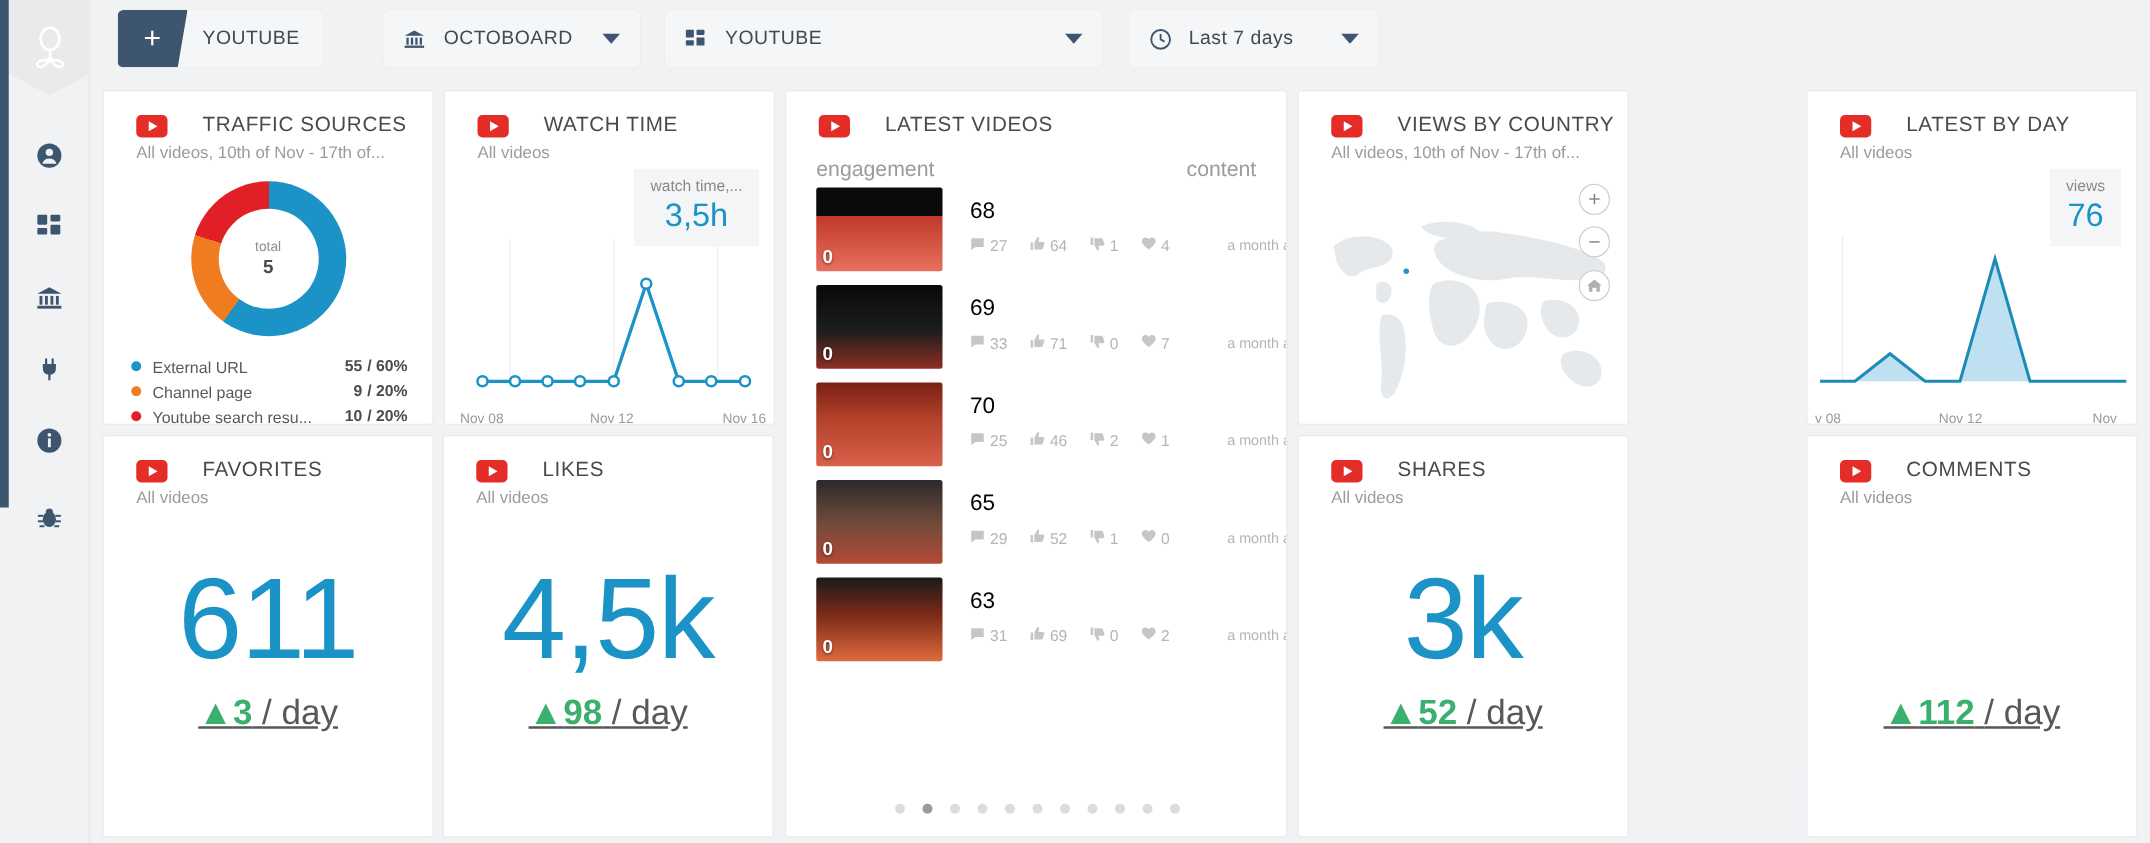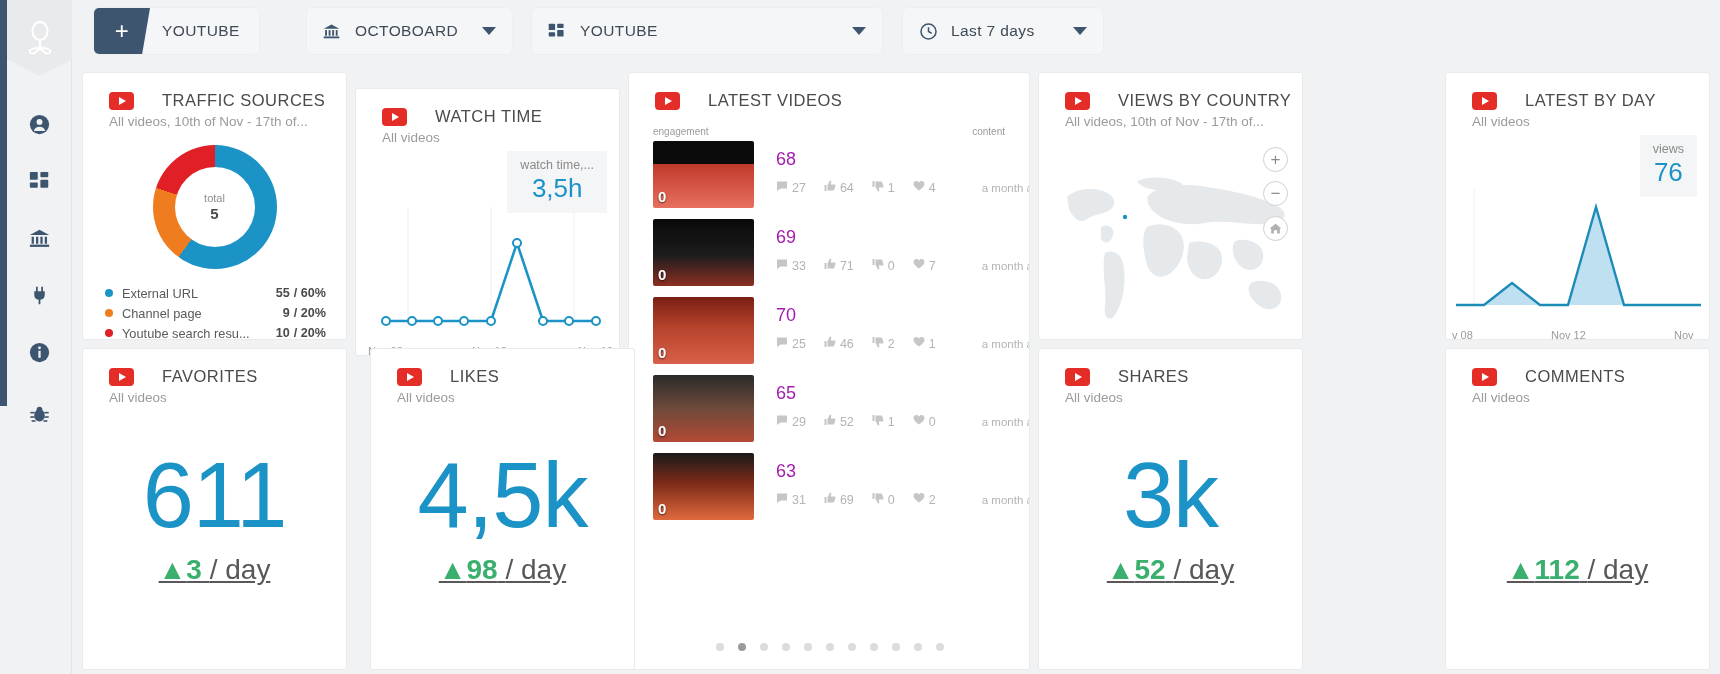--- a/index.html
+++ b/index.html
@@ -101,52 +101,52 @@
   .donut-center .lbl { font-size: 11px; color: #8e8e8e; }
   .donut-center .val { font-size: 15px; color: #4a4a4a; font-weight: bold; margin-top: 1px; }
   .legend { margin: 14px 20px 0 22px; }
   .lg-row { display: flex; align-items: center; font-size: 12.8px; color: #5a5a5a; height: 20px; }
   .lg-dot { width: 8px; height: 8px; border-radius: 50%; margin-right: 9px; flex: none; }
   .lg-name { flex: 1; white-space: nowrap; overflow: hidden; text-overflow: ellipsis; }
   .lg-num { color: #4a4a4a; font-weight: bold; font-size: 12.6px; }
   .lg-pct { color: #4a4a4a; font-weight: bold; font-size: 12.6px; margin-left: 4px; }
 
   
-  .c-watch { left: 283px; top: 24px; width: 265px; height: 268px; }
+  .c-watch { left: 283px; top: 8px; width: 265px; height: 268px; }
   .c-viewsday { left: 1373px; top: 8px; width: 265px; height: 268px; }
   .chart-box { position: absolute; left: 0; top: 92px; width: 265px; height: 176px; }
   .kpi-badge {
     position: absolute; right: 12px; top: 62px; background: #f4f5f6;
     padding: 7px 13px 9px; text-align: center; z-index: 5;
   }
   .kpi-badge .k-lbl { font-size: 12.5px; color: #8a8a8a; white-space: nowrap; }
   .kpi-badge .k-val { font-size: 26px; color: #1b93c6; margin-top: 1px; }
   .axis-row {
     position: absolute; bottom: 10px; left: 0; width: 265px;
     display: flex; font-size: 11px; color: #9b9b9b;
   }
 
   
   .c-latest { left: 556px; top: 8px; width: 402px; height: 598px; }
   .lv-colhead {
     display: flex; justify-content: space-between; padding: 16px 24px 4px 24px;
-    font-size: 10px; color: #9b9b9b;
+    font-size: 17px; color: #9b9b9b;
   }
   .lv-list { padding: 0 24px; }
   .lv-row { display: flex; align-items: flex-start; height: 78px; }
   .lv-thumb {
     position: relative; width: 101px; height: 67px; flex: none;
     border-radius: 2px; overflow: hidden; background: #111;
   }
   .lv-dur {
     position: absolute; left: 5px; bottom: 3px; color: #fff;
     font-size: 15px; font-weight: bold; text-shadow: 0 1px 2px rgba(0,0,0,.6);
   }
   .lv-info { padding-left: 22px; padding-top: 8px; }
-  .lv-score { font-size: 18px; color: #a21caf; }
+  .lv-score { font-size: 18px; color: #000000; }
   .lv-stats { display: flex; align-items: center; margin-top: 10px; font-size: 12.5px; color: #b4b4b4; }
   .lv-stat { display: flex; align-items: center; margin-right: 18px; }
   .lv-stat svg { margin-right: 4px; }
   .lv-ago { font-size: 11.5px; color: #b4b4b4; margin-left: 28px; white-space: nowrap; }
   .dots { position: absolute; bottom: 18px; left: 0; width: 402px; display: flex; justify-content: center; gap: 14px; }
   .dot { width: 8px; height: 8px; border-radius: 50%; background: #dcdcdc; cursor: pointer; }
   .dot.on { background: #9b9b9b; }
 
   
   .c-map { left: 966px; top: 8px; width: 265px; height: 268px; }
@@ -154,21 +154,21 @@
   .map-btn {
     width: 25px; height: 25px; border-radius: 50%; border: 1px solid #cfcfcf;
     color: #8a8a8a; display: flex; align-items: center; justify-content: center;
     font-size: 17px; margin-bottom: 9px; background: #fff; cursor: pointer;
   }
   .map-btn.home { margin-top: 10px; }
   .map-svg { position: absolute; left: 0; top: 84px; width: 265px; height: 175px; }
 
   
   .c-fav { left: 10px; top: 284px; width: 265px; height: 322px; }
-  .c-likes { left: 298px; top: 284px; width: 265px; height: 322px; }
+  .c-likes { left: 282px; top: 284px; width: 265px; height: 322px; }
   .c-shares { left: 966px; top: 284px; width: 265px; height: 322px; }
   .c-comments { left: 1373px; top: 284px; width: 265px; height: 322px; }
   .kpi-big {
     position: absolute; left: 0; top: 100px; width: 100%;
     text-align: center; font-size: 92px; color: #1b93c6; line-height: 1;
     letter-spacing: -1px;
   }
   .kpi-delta {
     position: absolute; left: 0; top: 205px; width: 100%; text-align: center;
     font-size: 28px; color: #585858; text-decoration: underline;

